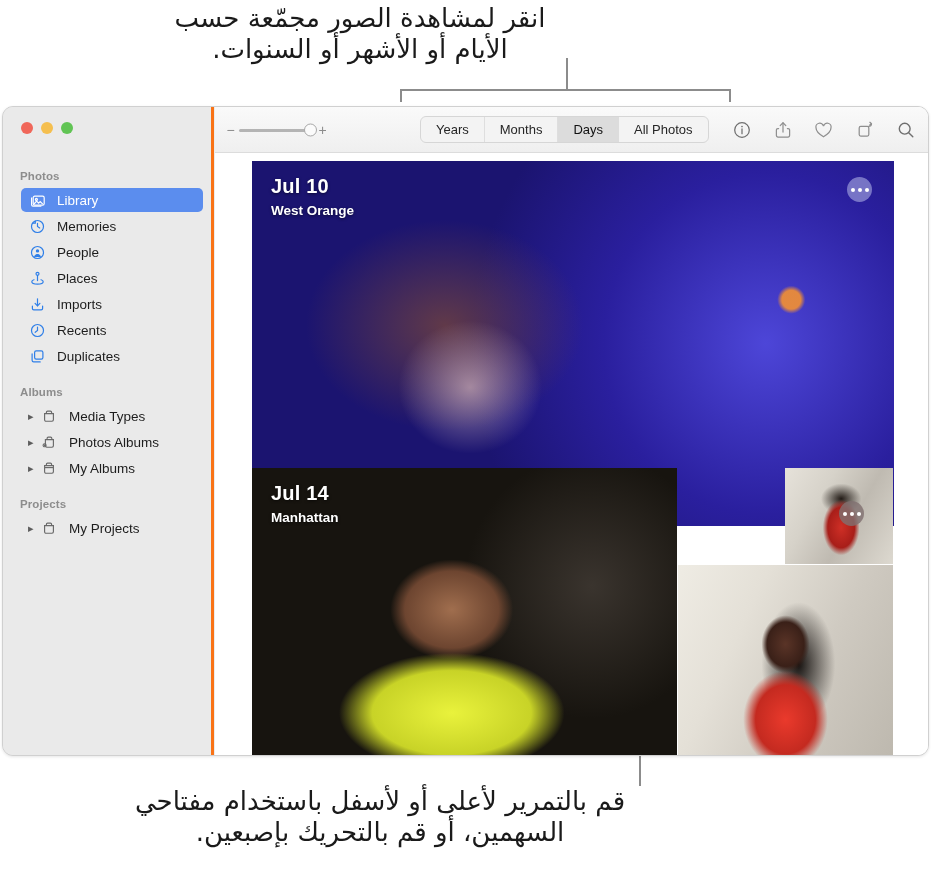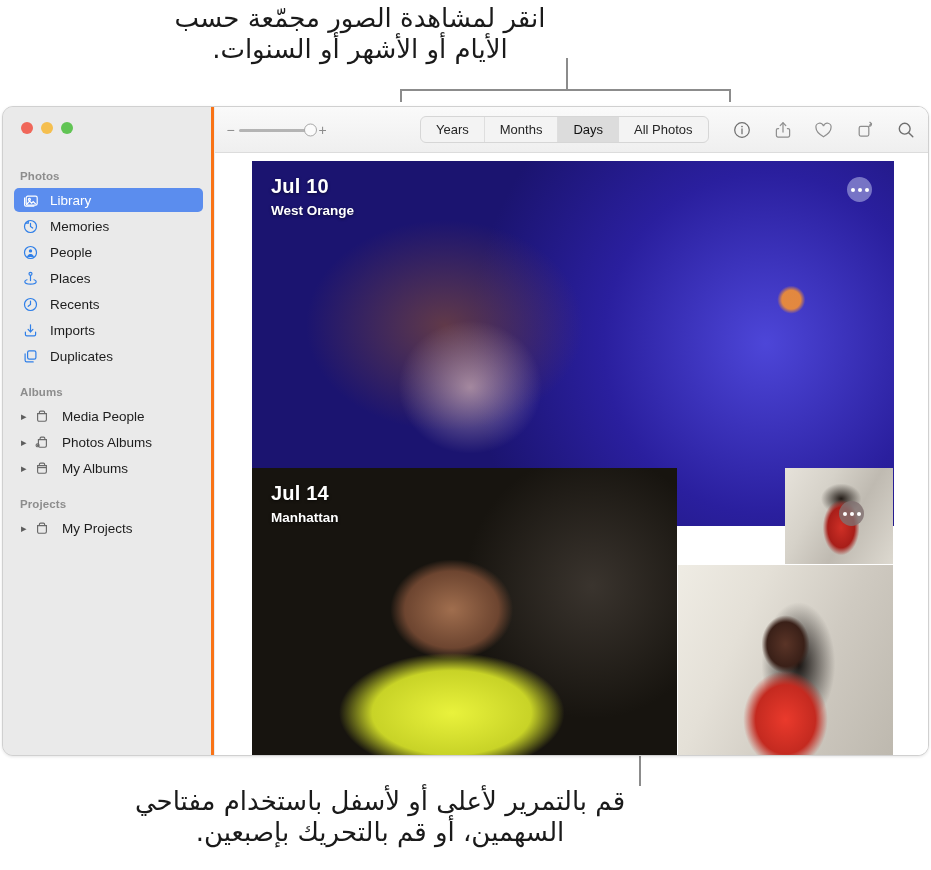--- a/index.html
+++ b/index.html
@@ -53,21 +53,21 @@
   .tl.green  { background: #61c454; }
 
   #sidebar-scroll { position: absolute; left: 0; top: 54px; right: 0; bottom: 0; }
 
   .sb-header {
     font-size: 11.5px; font-weight: bold; color: #8d8d8d;
     padding: 9px 0 4px 17px; letter-spacing: .1px;
   }
   .sb-item {
     display: flex; align-items: center;
-    height: 24px; margin: 2px 8px 2px 11px;
+    height: 24px; margin: 2px 8px 2px 18px;
     padding-left: 9px; border-radius: 5px;
     font-size: 13.5px; color: #1d1d1d;
   }
   .sb-item.selected { background: #5b8dee; color: #fff; }
   .sb-ico { width: 20px; height: 16px; display:flex; align-items:center; justify-content:flex-start; margin-right: 7px; flex: 0 0 auto; }
   .sb-ico svg { display: block; }
   .sb-item.selected .sb-ico svg { stroke: #fff; fill: none; }
   .disclose { width: 12px; flex: 0 0 auto; margin-right: 2px; margin-left:-2px; color:#5d5d5d; font-size: 11px; line-height: 1; }
   .sb-label { white-space: nowrap; }
 
@@ -234,59 +234,59 @@
               <path d="M4 8.8c-1.3.4-2.2 1.1-2.2 1.9 0 1.3 2.6 2.4 5.7 2.4s5.7-1.1 5.7-2.4c0-.8-.9-1.5-2.2-1.9" stroke-linecap="round"></path>
             </svg>
           </span>
           <span class="sb-label">Places</span>
         </div>
 
 
         <div class="sb-item">
           <span class="sb-ico">
             <svg width="15" height="15" viewBox="0 0 15 15" fill="none" stroke="#2f7fe8" stroke-width="1.2">
-              <circle cx="7.5" cy="7.5" r="6"></circle>
-              <path d="M7.5 4v3.5L5.2 9.3" stroke-linecap="round"></path>
-            </svg>
-          </span>
-          <span class="sb-label">Recents</span>
-        </div>
-
-        <div class="sb-item">
-          <span class="sb-ico">
-            <svg width="15" height="15" viewBox="0 0 15 15" fill="none" stroke="#2f7fe8" stroke-width="1.2">
               <path d="M2.4 9v2.4c0 .8.6 1.4 1.4 1.4h7.4c.8 0 1.4-.6 1.4-1.4V9" stroke-linecap="round"></path>
               <path d="M7.5 1.8v7" stroke-linecap="round"></path>
               <path d="M5.1 6.4l2.4 2.4 2.4-2.4" stroke-linecap="round" stroke-linejoin="round"></path>
             </svg>
           </span>
           <span class="sb-label">Imports</span>
         </div>
 
         <div class="sb-item">
           <span class="sb-ico">
             <svg width="15" height="15" viewBox="0 0 15 15" fill="none" stroke="#2f7fe8" stroke-width="1.2">
+              <circle cx="7.5" cy="7.5" r="6"></circle>
+              <path d="M7.5 4v3.5L5.2 9.3" stroke-linecap="round"></path>
+            </svg>
+          </span>
+          <span class="sb-label">Recents</span>
+        </div>
+
+        <div class="sb-item">
+          <span class="sb-ico">
+            <svg width="15" height="15" viewBox="0 0 15 15" fill="none" stroke="#2f7fe8" stroke-width="1.2">
               <rect x="4.6" y="1.9" width="8.3" height="8.3" rx="1.6"></rect>
               <path d="M10.2 12.9H3.7c-.9 0-1.6-.7-1.6-1.6V4.9" stroke-linecap="round"></path>
             </svg>
           </span>
           <span class="sb-label">Duplicates</span>
         </div>
 
         <div class="sb-header" style="margin-top:9px;">Albums</div>
 
         <div class="sb-item">
           <span class="disclose">▸</span>
           <span class="sb-ico">
             <svg width="14" height="14" viewBox="0 0 14 14" fill="none" stroke="#6a6a6a" stroke-width="1.15">
               <path d="M2.6 4.6h8.8v6.2c0 .8-.6 1.4-1.4 1.4H4c-.8 0-1.4-.6-1.4-1.4V4.6z"></path>
               <path d="M4.4 4.6V3.3c0-.7.5-1.2 1.2-1.2h2.8c.7 0 1.2.5 1.2 1.2v1.3"></path>
             </svg>
           </span>
-          <span class="sb-label">Media People</span>
+          <span class="sb-label">Media Types</span>
         </div>
 
         <div class="sb-item">
           <span class="disclose">▸</span>
           <span class="sb-ico">
             <svg width="14" height="14" viewBox="0 0 14 14" fill="none" stroke="#6a6a6a" stroke-width="1.15">
               <path d="M3.4 4.6h8v6.2c0 .8-.6 1.4-1.4 1.4H4.8c-.8 0-1.4-.6-1.4-1.4V4.6z"></path>
               <path d="M5.1 4.6V3.3c0-.7.5-1.2 1.2-1.2h2.3c.7 0 1.2.5 1.2 1.2v1.3"></path>
               <circle cx="2.6" cy="10.2" r="1.5"></circle>
               <path d="M2.6 9.4v1.6"></path>

